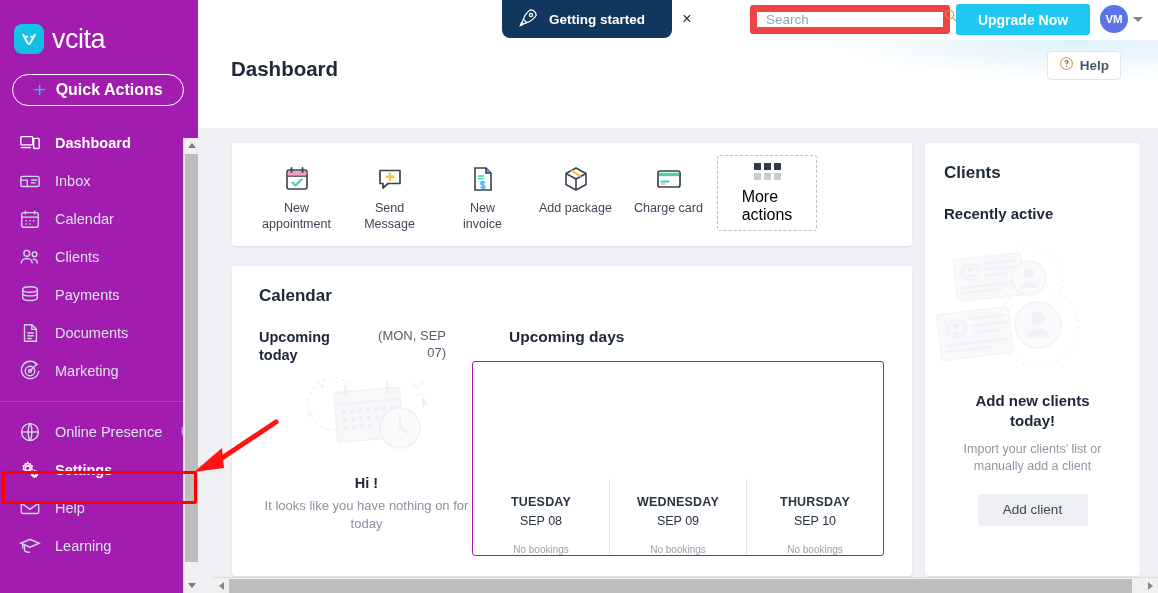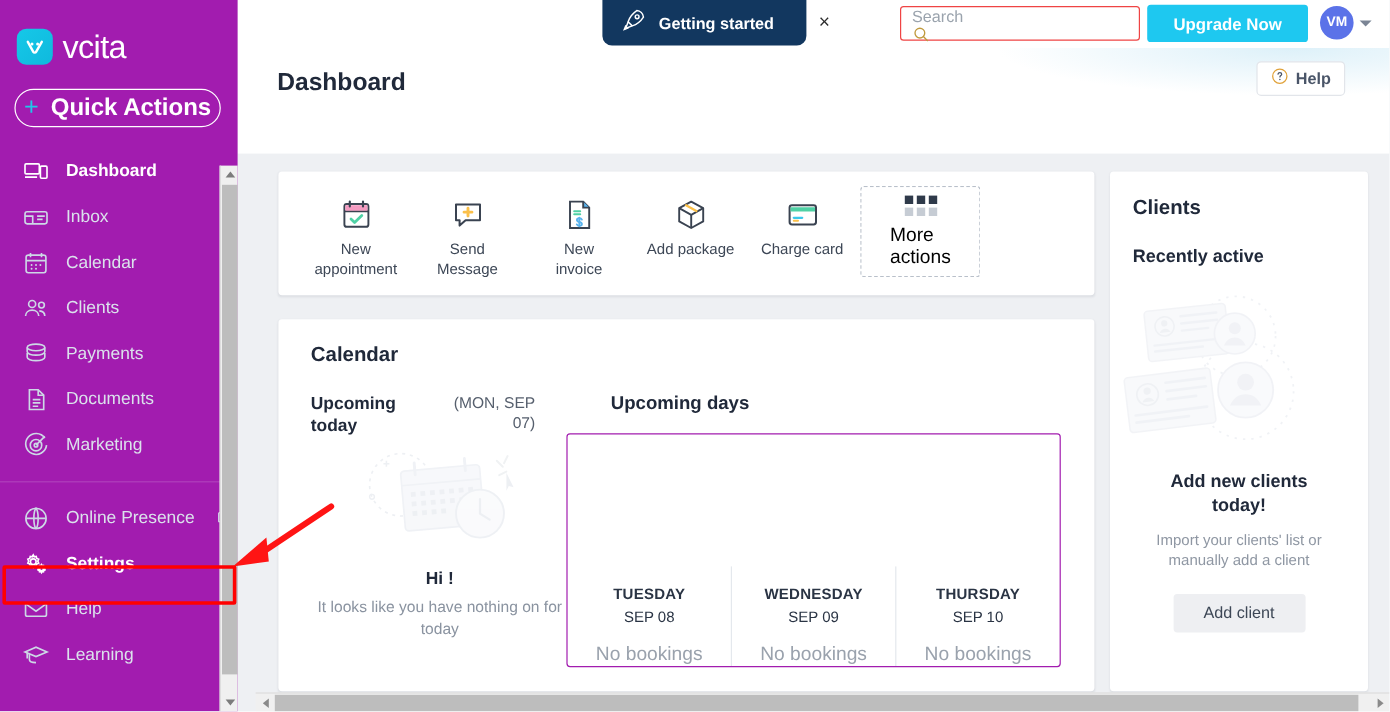--- a/index.html
+++ b/index.html
@@ -29,21 +29,21 @@
 
   .quick-actions {
     margin: 18px 14px 0 12px;
     height: 32px;
     border: 1.5px solid #ffffff;
     border-radius: 18px;
     display: flex; align-items:center; justify-content:center; gap:10px;
     cursor: pointer;
   }
   .qa-plus { color:#1ec8e8; font-size: 21px; line-height: 1; font-weight: 400; margin-top:-2px;}
-  .qa-label { color: #fff; font-size: 20px; font-weight: bold; }
+  .qa-label { color: #fff; font-size: 16px; font-weight: bold; }
 
   .nav { margin-top: 18px; }
   .nav-item {
     display:flex; align-items:center; gap:14px;
     height: 38px; padding-left: 18px;
     color: #dbe2ec; font-size: 14.5px;
     cursor: pointer; position: relative;
   }
   .nav-item.active { color:#ffffff; font-weight: bold; }
   .nav-item .label { white-space: nowrap; }
@@ -85,22 +85,22 @@
   }
   .gs-rocket svg { width:21px; height:21px; stroke:#ffffff; fill:none; stroke-width:1.4;}
   .gs-label { color:#fff; font-size:13.5px; font-weight:bold; }
   .gs-close {
     position:absolute; left: 678px; top: 10px; width:18px; height:18px;
     display:flex; align-items:center; justify-content:center;
     color:#2c2c2c; font-size:16px; z-index:26; cursor:pointer; font-weight:300;
   }
   .search-box {
     position:absolute; left: 750px; top: 5px; width: 200px; height: 29px;
-    border:1px solid #ef4444; border-radius:3px; background:#fff;
-    display:flex; align-items:flex-start; padding: 0 9px; z-index:26;flex-direction:column;
+    border:7px solid #ef4444; border-radius:3px; background:#fff;
+    display:flex; align-items:flex-end; padding: 0 9px; z-index:26;
   }
   .search-box input {
     border:none; outline:none; flex:1; font-size:13.5px; color:#555;
     font-family:"Liberation Sans", sans-serif; background:transparent;
   }
   .search-box input::placeholder { color:#9aa3ad; }
   .search-icon svg { width:15px; height:15px; stroke:#c09a3e; fill:none; stroke-width:1.8;}
   .upgrade-btn {
     position:absolute; left: 956px; top: 4px; width:134px; height:31px;
     background:#1ec8f0; border-radius:3px; color:#ffffff;
@@ -184,21 +184,21 @@
   .hi-sub { font-size:13px; color:#8a93a0; text-align:center; line-height:1.35; margin-top:6px;}
 
   .days-grid {
     position:absolute; left: 240px; top: 95px; width: 412px; height: 195px;
     border:1px solid #a21caf; border-radius:3px; display:flex; background:#fff;align-items:flex-end;
   }
   .day-col { flex:1; border-right:1px solid #e4e8ed; padding-top: 16px; text-align:center;}
   .day-col:last-child { border-right:none; }
   .day-name { font-size:12.5px; font-weight:bold; color:#2a3444; letter-spacing:.2px;}
   .day-date { font-size:12.5px; color:#2a3444; margin-top:5px;}
-  .day-book { font-size:16px; color:#9aa2ad; margin-top:16px;}
+  .day-book { font-size:10px; color:#9aa2ad; margin-top:16px;}
 
   .clients-card {
     position:absolute; left: 712px; top: 15px; width: 215px; height: 433px;
     padding: 20px 0 0 0;
   }
   .clients-title { font-size:17px; font-weight:bold; color:#20293a; padding-left:19px;}
   .recent-title { font-size:15px; font-weight:bold; color:#20293a; padding-left:19px; margin-top:22px;}
   .clients-illus { width:190px; height:145px; margin: 16px auto 0; opacity:.5;}
   .cl-h { font-size:15px; font-weight:bold; color:#20293a; text-align:center; line-height:1.35; margin-top:4px; padding:0 30px;}
   .cl-p { font-size:12.5px; color:#8f97a3; text-align:center; line-height:1.4; margin-top:9px; padding:0 14px;}

